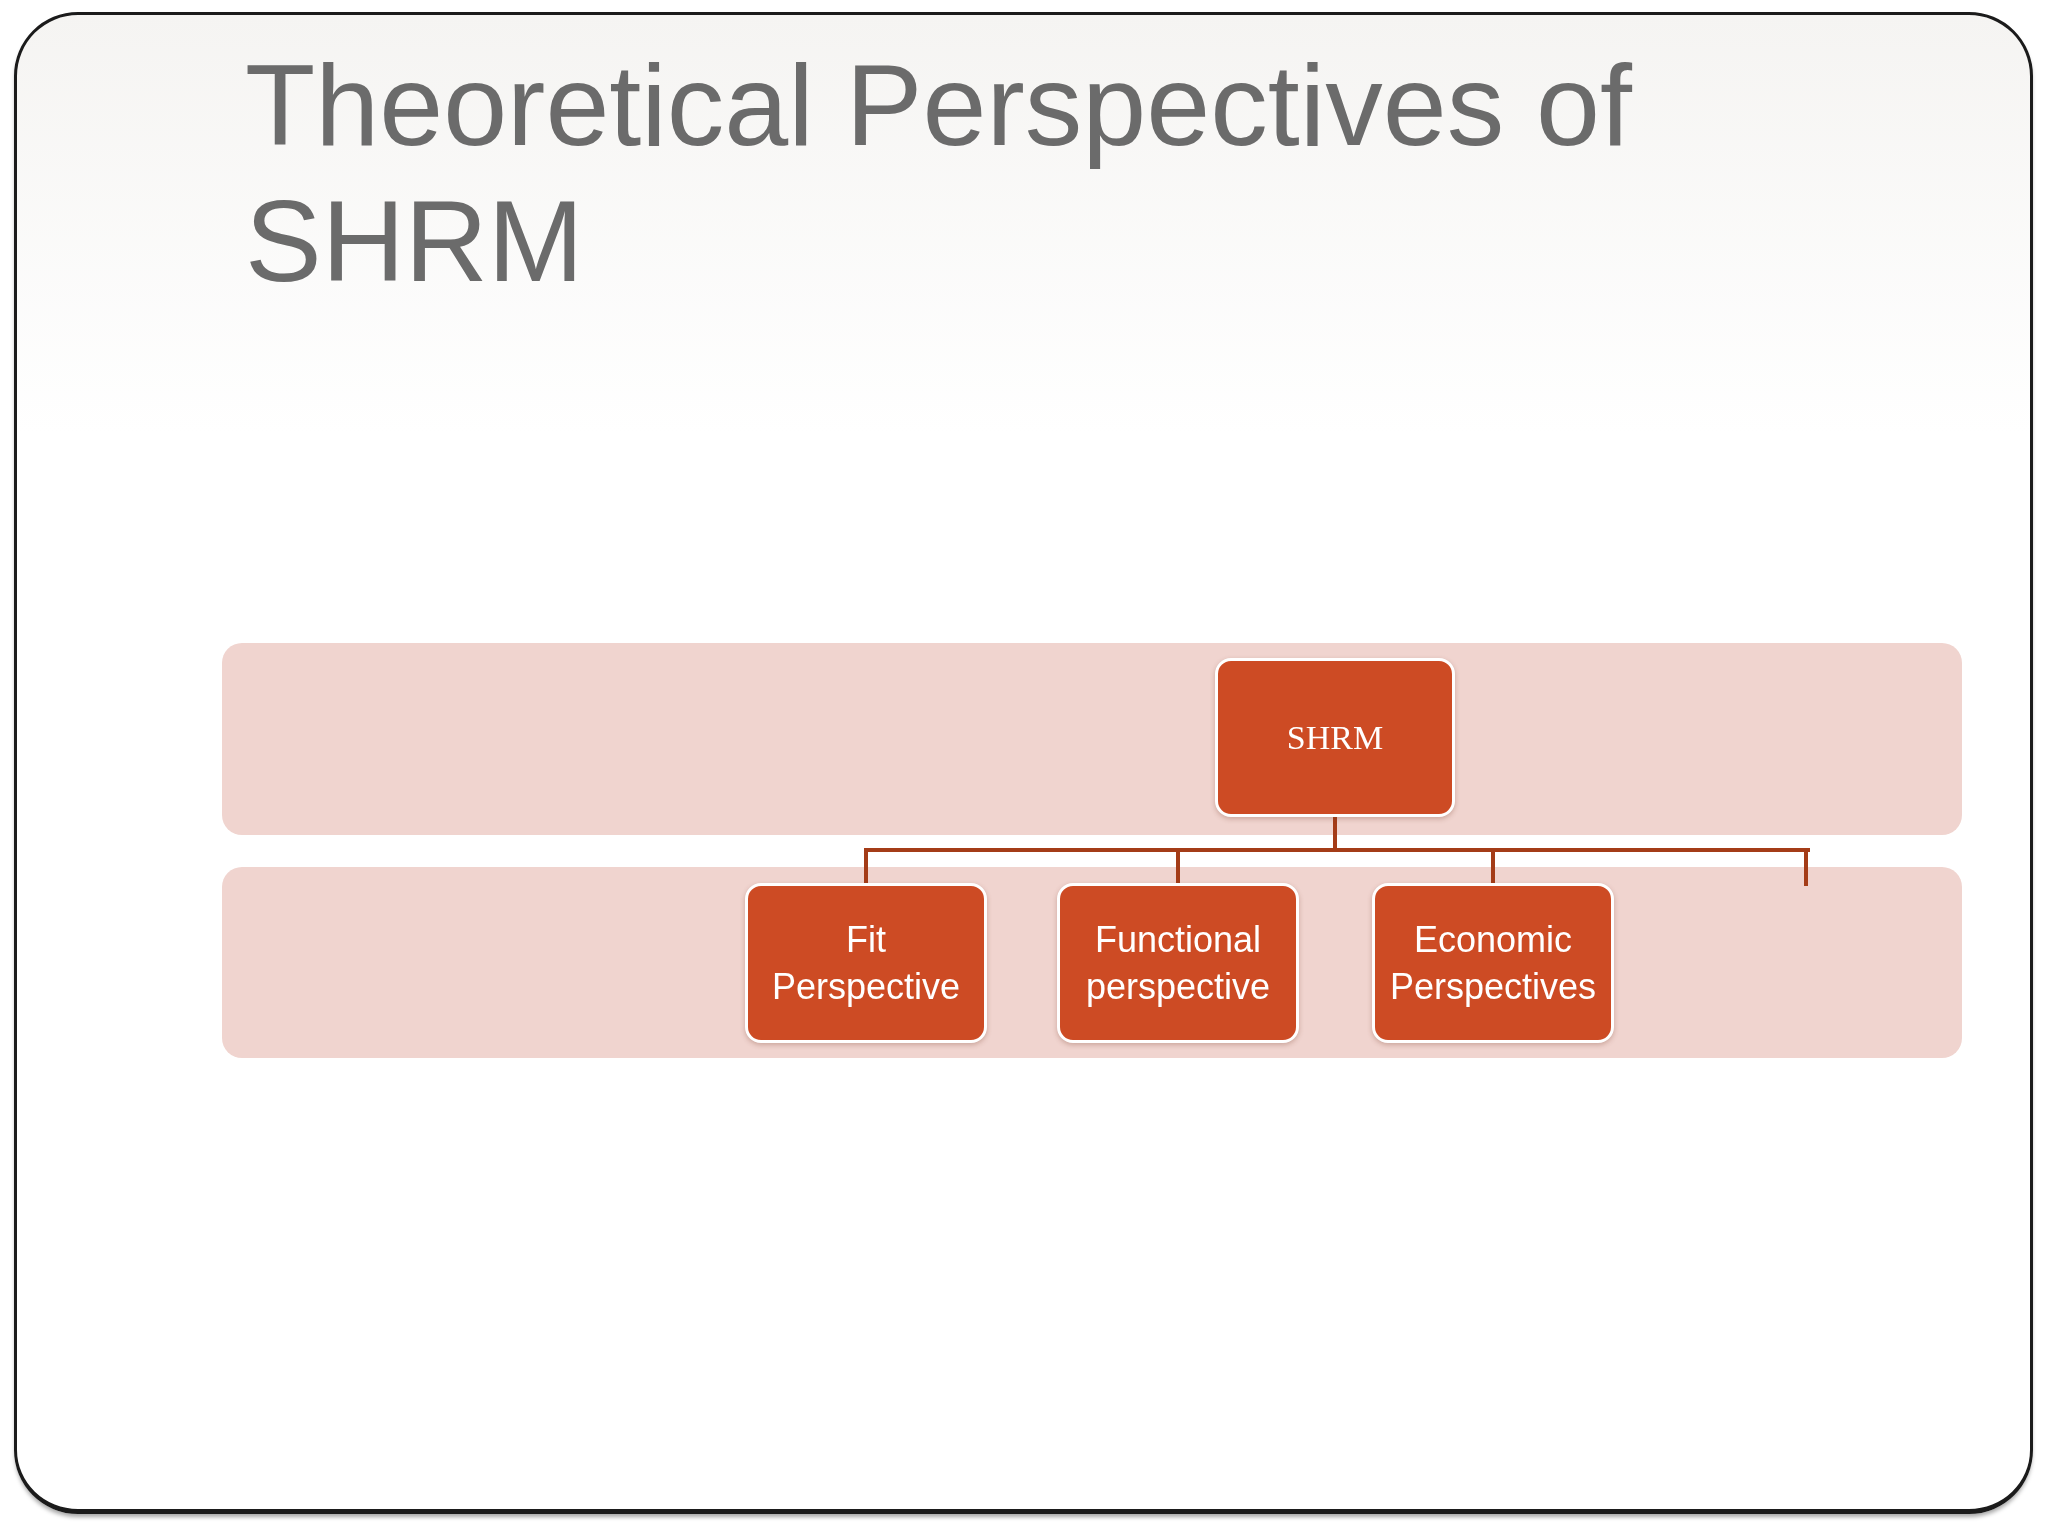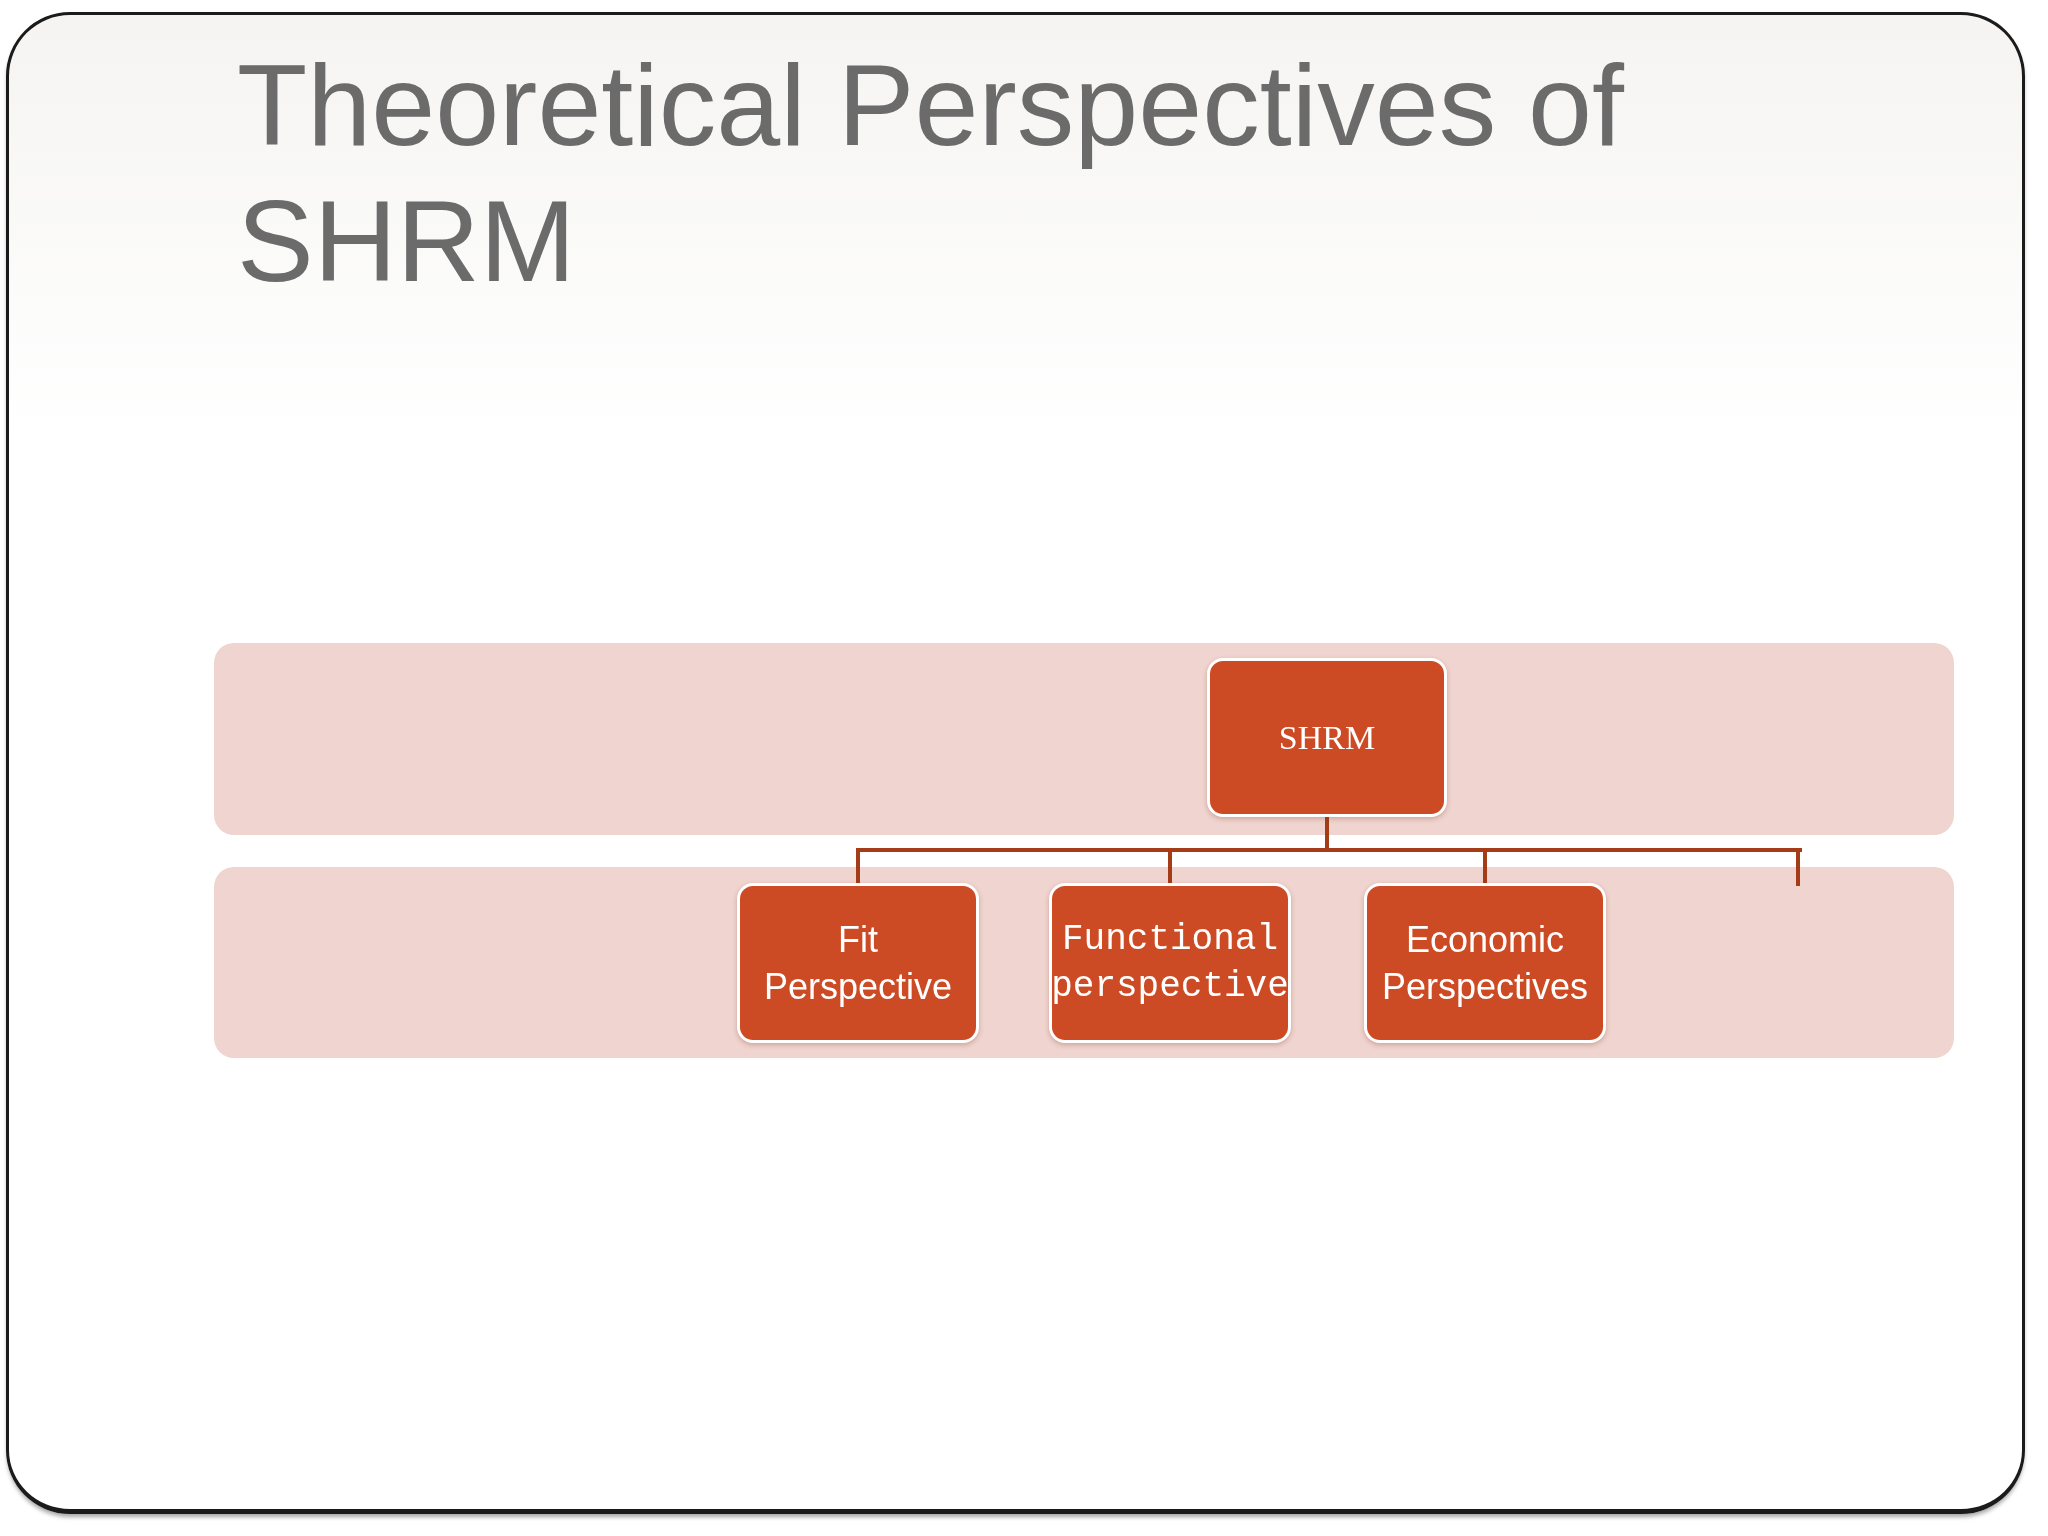--- a/index.html
+++ b/index.html
@@ -11,21 +11,21 @@
   .screen {
     position: relative;
     width: 2048px;
     height: 1536px;
     background: #ffffff;
     overflow: hidden;
   }
   
   .slide {
     position: absolute;
-    left: 6px;
+    left: 14px;
     top: 12px;
     width: 2019px;
     height: 1502px;
     box-sizing: border-box;
     border: 3px solid #1b1b1b;
     border-bottom-width: 5px;
     border-radius: 64px;
     background: linear-gradient(180deg, #f5f4f2 0%, #ffffff 28%);
     box-shadow: 0 4px 4px -1px rgba(0,0,0,0.35);
     overflow: hidden;
@@ -90,21 +90,21 @@
   }
   .node.child {
     top: 868px;
     width: 242px;
     height: 160px;
     font-size: 36px;
     line-height: 47px;
     padding: 16px 8px;
   }
   .node.child-1 { left: 728px; }
-  .node.child-2 { left: 1040px; font-family: Liberation Mono, monospace; }
+  .node.child-2 { left: 1040px; }
   .node.child-3 { left: 1355px; }
   .node.child-4 { left: 1670px; }
 </style>
 </head>
 <body>
 
 <div class="screen">
   <div class="slide">
 
     <div class="slide-title">Theoretical Perspectives of SHRM</div>

